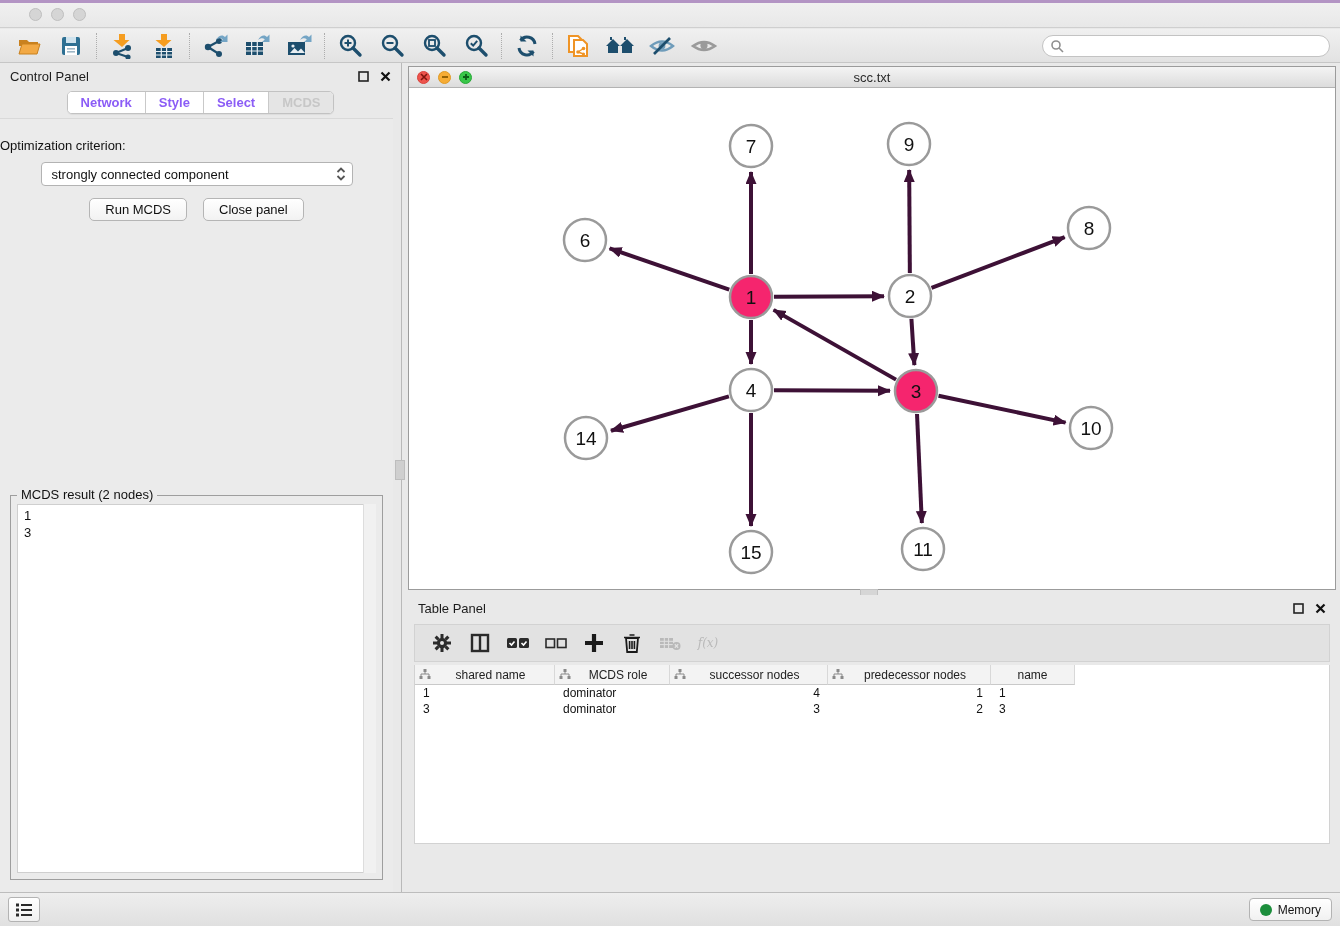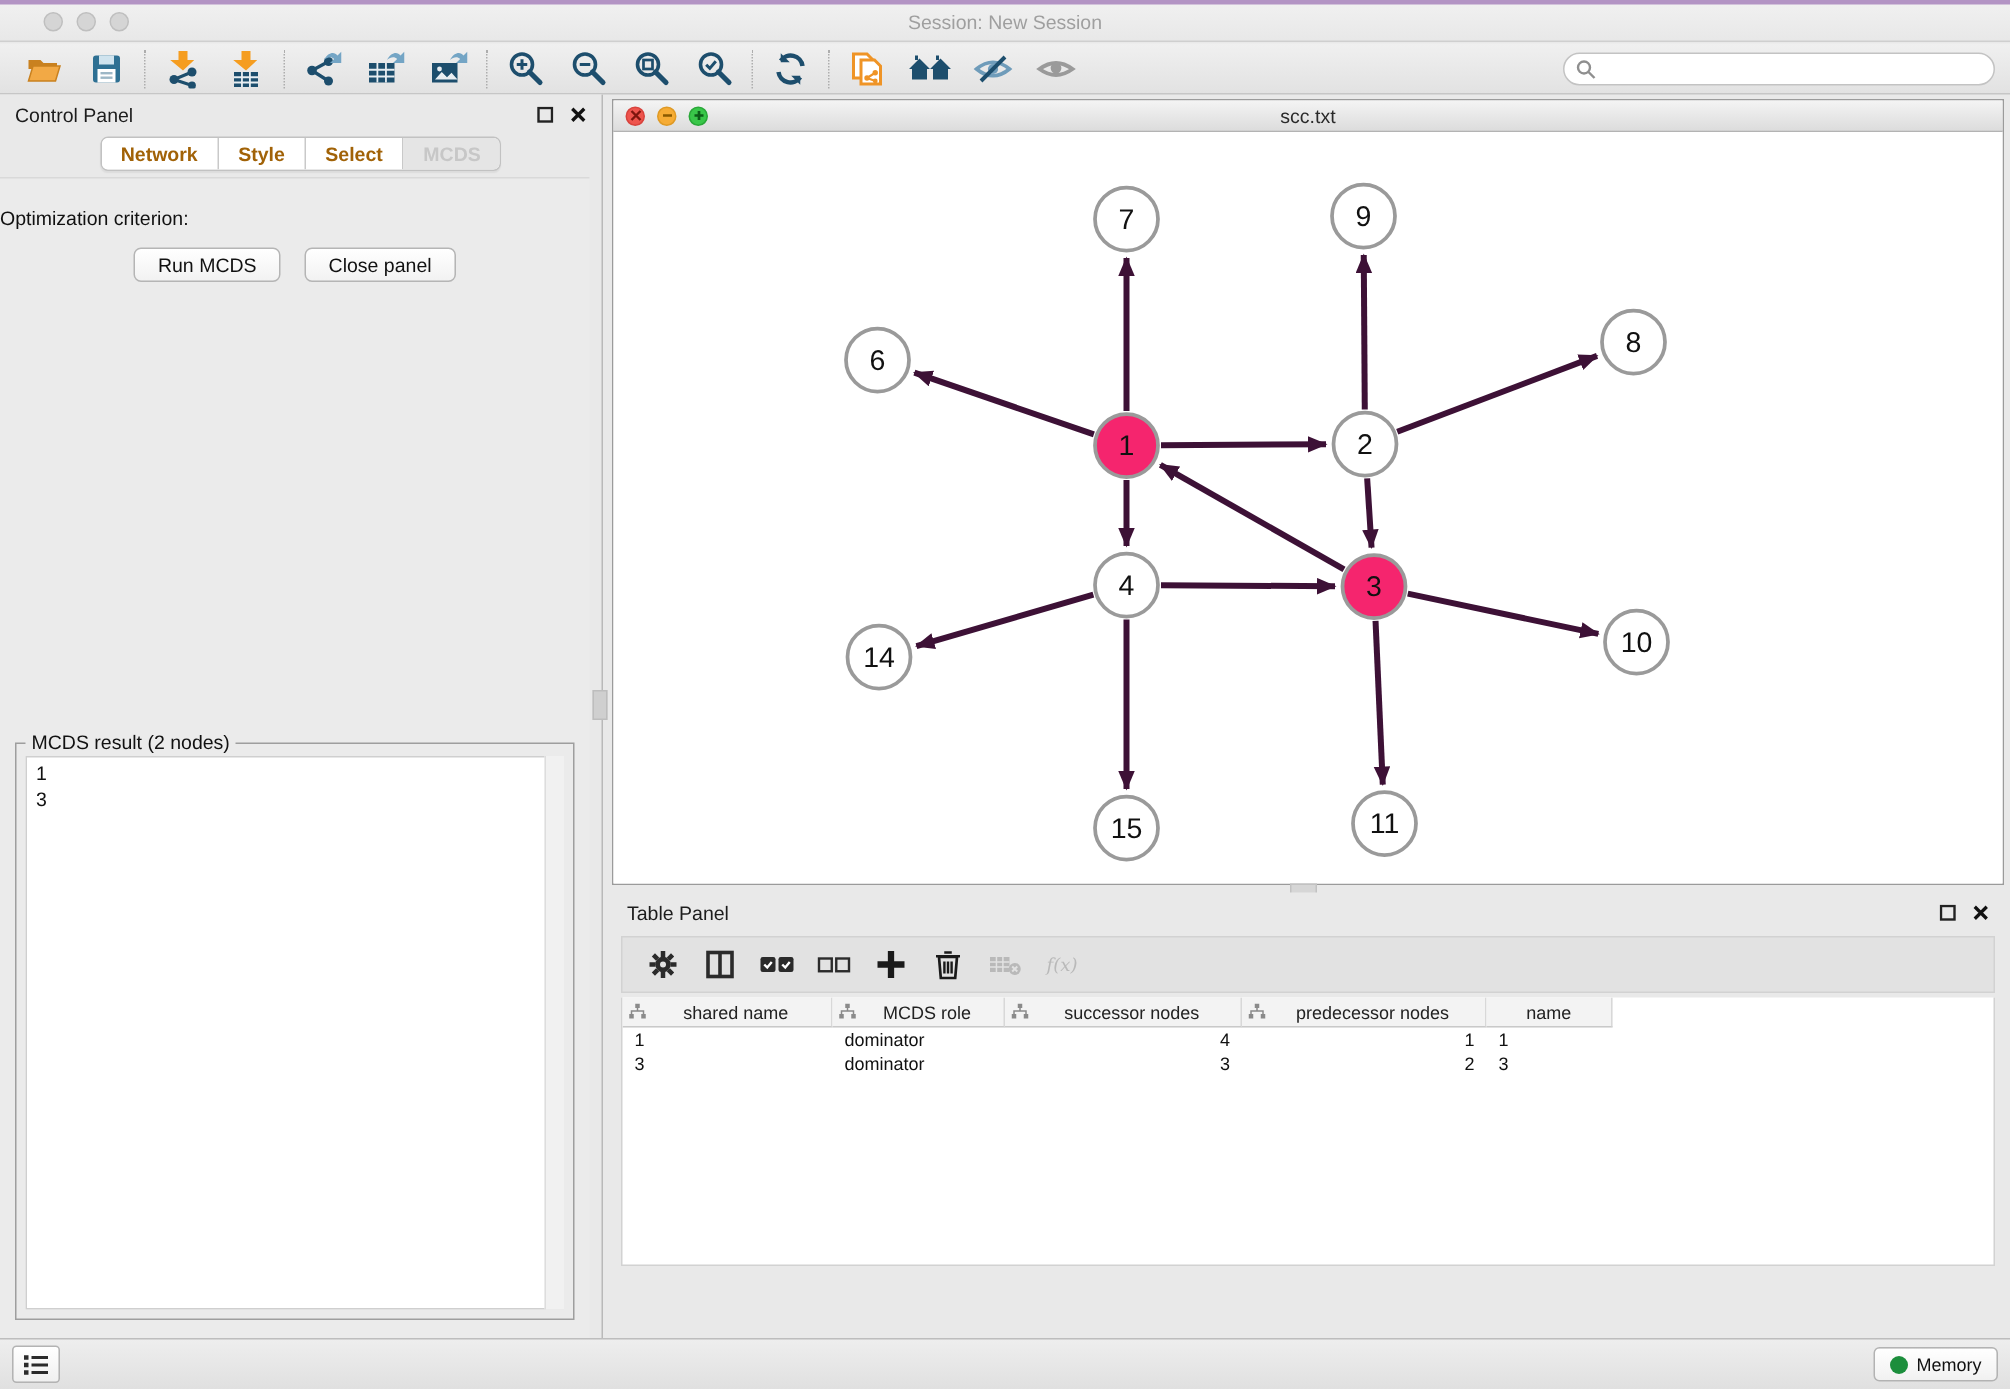--- a/index.html
+++ b/index.html
@@ -29,21 +29,21 @@
   
   .control-panel { position:absolute; left:0; top:63px; width:402px; bottom:34px;
     background:#e9e9e9; border-right:1px solid #b9b9b9; }
   .panel-head { height:26px; display:flex; align-items:center; padding:0 8px 0 10px; }
   .panel-head .ptitle { font-size:13px; color:#1c1c1c; }
   .panel-head .spacer { flex:1; }
   .mini-btn { width:16px; height:16px; display:flex; align-items:center; justify-content:center; margin-left:6px; }
   .seg-row { display:flex; justify-content:center; margin-top:2px; }
   .segbar { display:inline-flex; border:1px solid #c2c2c2; border-radius:5px; overflow:hidden;
     background:#fff; box-shadow:0 1px 1px rgba(0,0,0,.06); }
-  .seg { padding:3px 13px; font-size:13px; font-weight:bold; color:#a16207;
+  .seg { padding:3px 13px; font-size:13px; font-weight:bold; color:#8b5cf6;
     background:#fff; border-right:1px solid #c9c9c9; white-space:nowrap; }
   .seg:last-child { border-right:none;text-align:center; }
   .seg-active { background:#e5e5e5; color:#c7c7c7; }
   .cp-content { position:absolute; top:55px; left:0; right:8px; bottom:0; border-top:1px solid #d9d9d9;
     background:#ebebeb; }
   .opt-label { margin-top:19px; font-size:13px; color:#111; }
   .selectbox { width:312px; height:24px; margin:9px auto 0; background:#fff;
     border:1px solid #b3b3b3; border-radius:4px; display:flex; align-items:center;
     padding:0 6px 0 10px; font-size:13px; color:#111; }
   .selectbox .sel-label { flex:1; }
@@ -113,21 +113,20 @@
 </head>
 <body>
 
 <div class="titlebar">
   <div class="accent"></div>
   <div class="tl-dots">
     <div class="tl-dot"></div>
     <div class="tl-dot"></div>
     <div class="tl-dot"></div>
   </div>
-  <div class="wtitle">Session: New Session</div>
 </div>
 
 <div class="toolbar">
   <div class="tbi">
     <svg width="26" height="26" viewBox="0 0 26 26">
       <path d="M3 7 h8 l2 2 h9 v4 H3z" fill="#c9811f"></path>
       <path d="M3 21 L6 11 H24 L21 21z" fill="#f2a945" stroke="#c9811f" stroke-width="1"></path>
     </svg>
   </div>
   <div class="tbi">
@@ -277,20 +276,27 @@
   <div class="seg-row">
     <div class="segbar" id="cp-tabs">
         <div class="seg">Network</div>
         <div class="seg">Style</div>
         <div class="seg">Select</div>
         <div class="seg seg-active">MCDS</div>
       </div>
   </div>
   <div class="cp-content">
     <div class="opt-label">Optimization criterion:</div>
+    <div class="selectbox">
+      <span class="sel-label">strongly connected component</span>
+      <svg width="10" height="16" viewBox="0 0 10 16">
+        <path d="M1.5 6 L5 2.5 L8.5 6" fill="none" stroke="#555" stroke-width="1.8"></path>
+        <path d="M1.5 10 L5 13.5 L8.5 10" fill="none" stroke="#555" stroke-width="1.8"></path>
+      </svg>
+    </div>
     <div class="btn-row">
       <button class="push-btn">Run MCDS</button>
       <button class="push-btn">Close panel</button>
     </div>
     <div class="groupbox">
       <span class="gb-title">MCDS result (2 nodes)</span>
       <div class="gb-list" id="mcds-result-list">
           <div class="gb-item">1</div>
           <div class="gb-item">3</div>
         </div>

